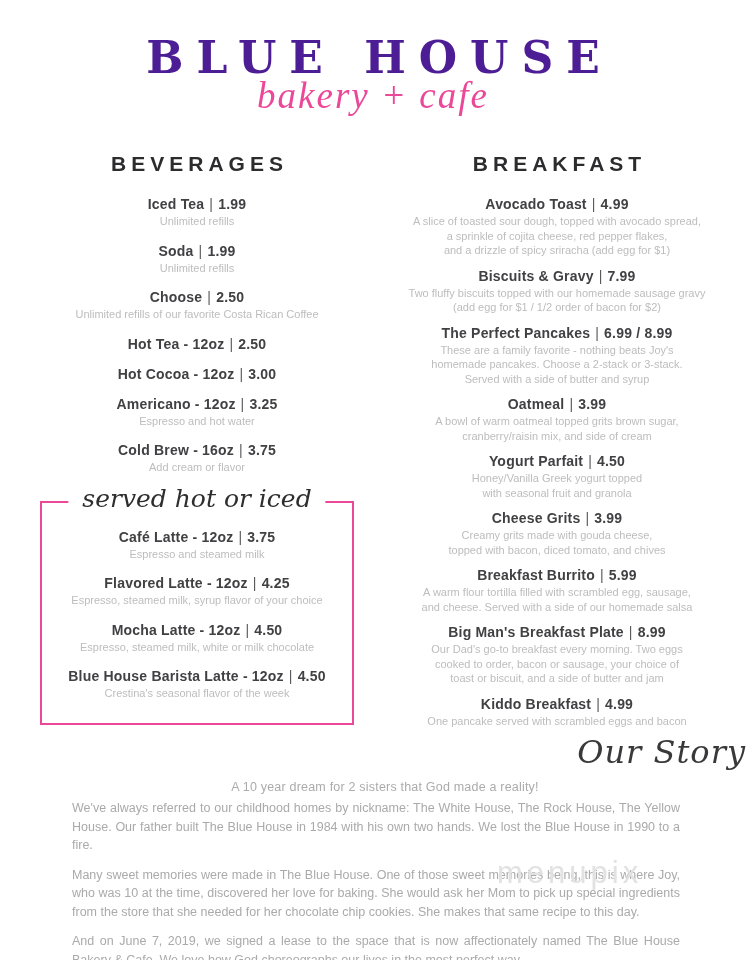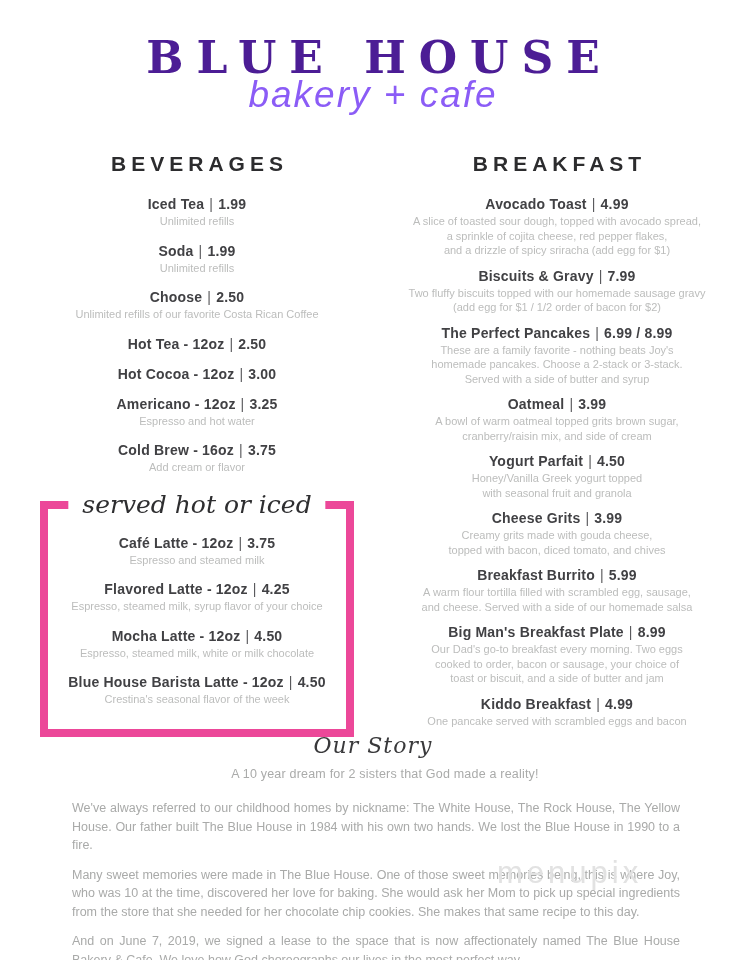--- a/index.html
+++ b/index.html
@@ -7,54 +7,54 @@
     width:746px;height:960px;position:relative;background:#ffffff;
     font-family:"Liberation Sans",sans-serif;overflow:hidden;
   }
   
   .logo{position:absolute;top:34px;left:0;right:0;text-align:center;}
   .logo-title{
     font-family:"DejaVu Serif",serif;font-size:44px;font-weight:700;
     letter-spacing:13px;color:#4c1d95;line-height:1.1;text-indent:13px;
   }
   .logo-sub{
-    font-family:Liberation Sans, sans-serif;font-style:italic;font-size:37px;
-    color:#8b5cf6;margin-top:-8px;letter-spacing:2px;
+    font-family:Liberation Serif, serif;font-style:italic;font-size:37px;
+    color:#ec4899;margin-top:-8px;letter-spacing:2px;
   }
   
   .columns{position:absolute;top:152px;left:38px;right:34px;display:flex;gap:46px;}
   .col-left{width:318px;flex:none;}
   .col-right{flex:1;}
   .section-title{
     text-align:center;font-size:21px;letter-spacing:5px;color:#2c2c2e;
     font-weight:700;margin:0 0 20px;text-indent:5px;
   }
   .menu-item{text-align:center;margin-bottom:14px;}
   .col-right .menu-item{margin-bottom:10px;}
   .item-line{font-size:14px;font-weight:bold;color:#414144;letter-spacing:.2px;}
   .item-sep{padding:0 5px;font-weight:normal;color:#5a5a5d;}
   .item-desc{
     font-size:11px;color:#bcbdbc;line-height:1.32;margin-top:2px;
     white-space:pre-line;
   }
   
   .latte-box{
-    border:8px solid #ec4899;margin:26px 2px 0;padding:26px 4px 8px;
+    border:2px solid #ec4899;margin:26px 2px 0;padding:26px 4px 8px;
     position:relative;
   }
   .box-title{
     position:absolute;top:-19px;left:50%;transform:translateX(-50%);
     background:#ffffff;padding:0 14px;white-space:nowrap;
     font-family:"DejaVu Serif",serif;font-style:italic;font-size:25px;color:#2e2e30;
   }
   
   .story{position:absolute;top:733px;left:0;right:0;text-align:center;}
   .story-title{
-    font-family:"DejaVu Serif",serif;font-style:italic;font-size:22px;
-    color:#39393b;letter-spacing:1px;
+    font-family:"DejaVu Serif",serif;font-style:italic;font-size:32px;
+    color:#39393b;letter-spacing:1px;text-align:right;
   }
   .story-tagline{font-size:12.5px;color:#aaabaa;margin-top:9px;letter-spacing:.2px;padding-left:24px;}
   .story-paragraphs{position:absolute;top:799px;left:62px;width:628px;}
   .story-para{
     font-size:12.5px;color:#a9aaa9;line-height:1.48;margin:0 10px 11px;
     text-align:justify;
   }
   
   .watermark{
     position:absolute;left:497px;top:855px;font-size:31px;letter-spacing:4px;

